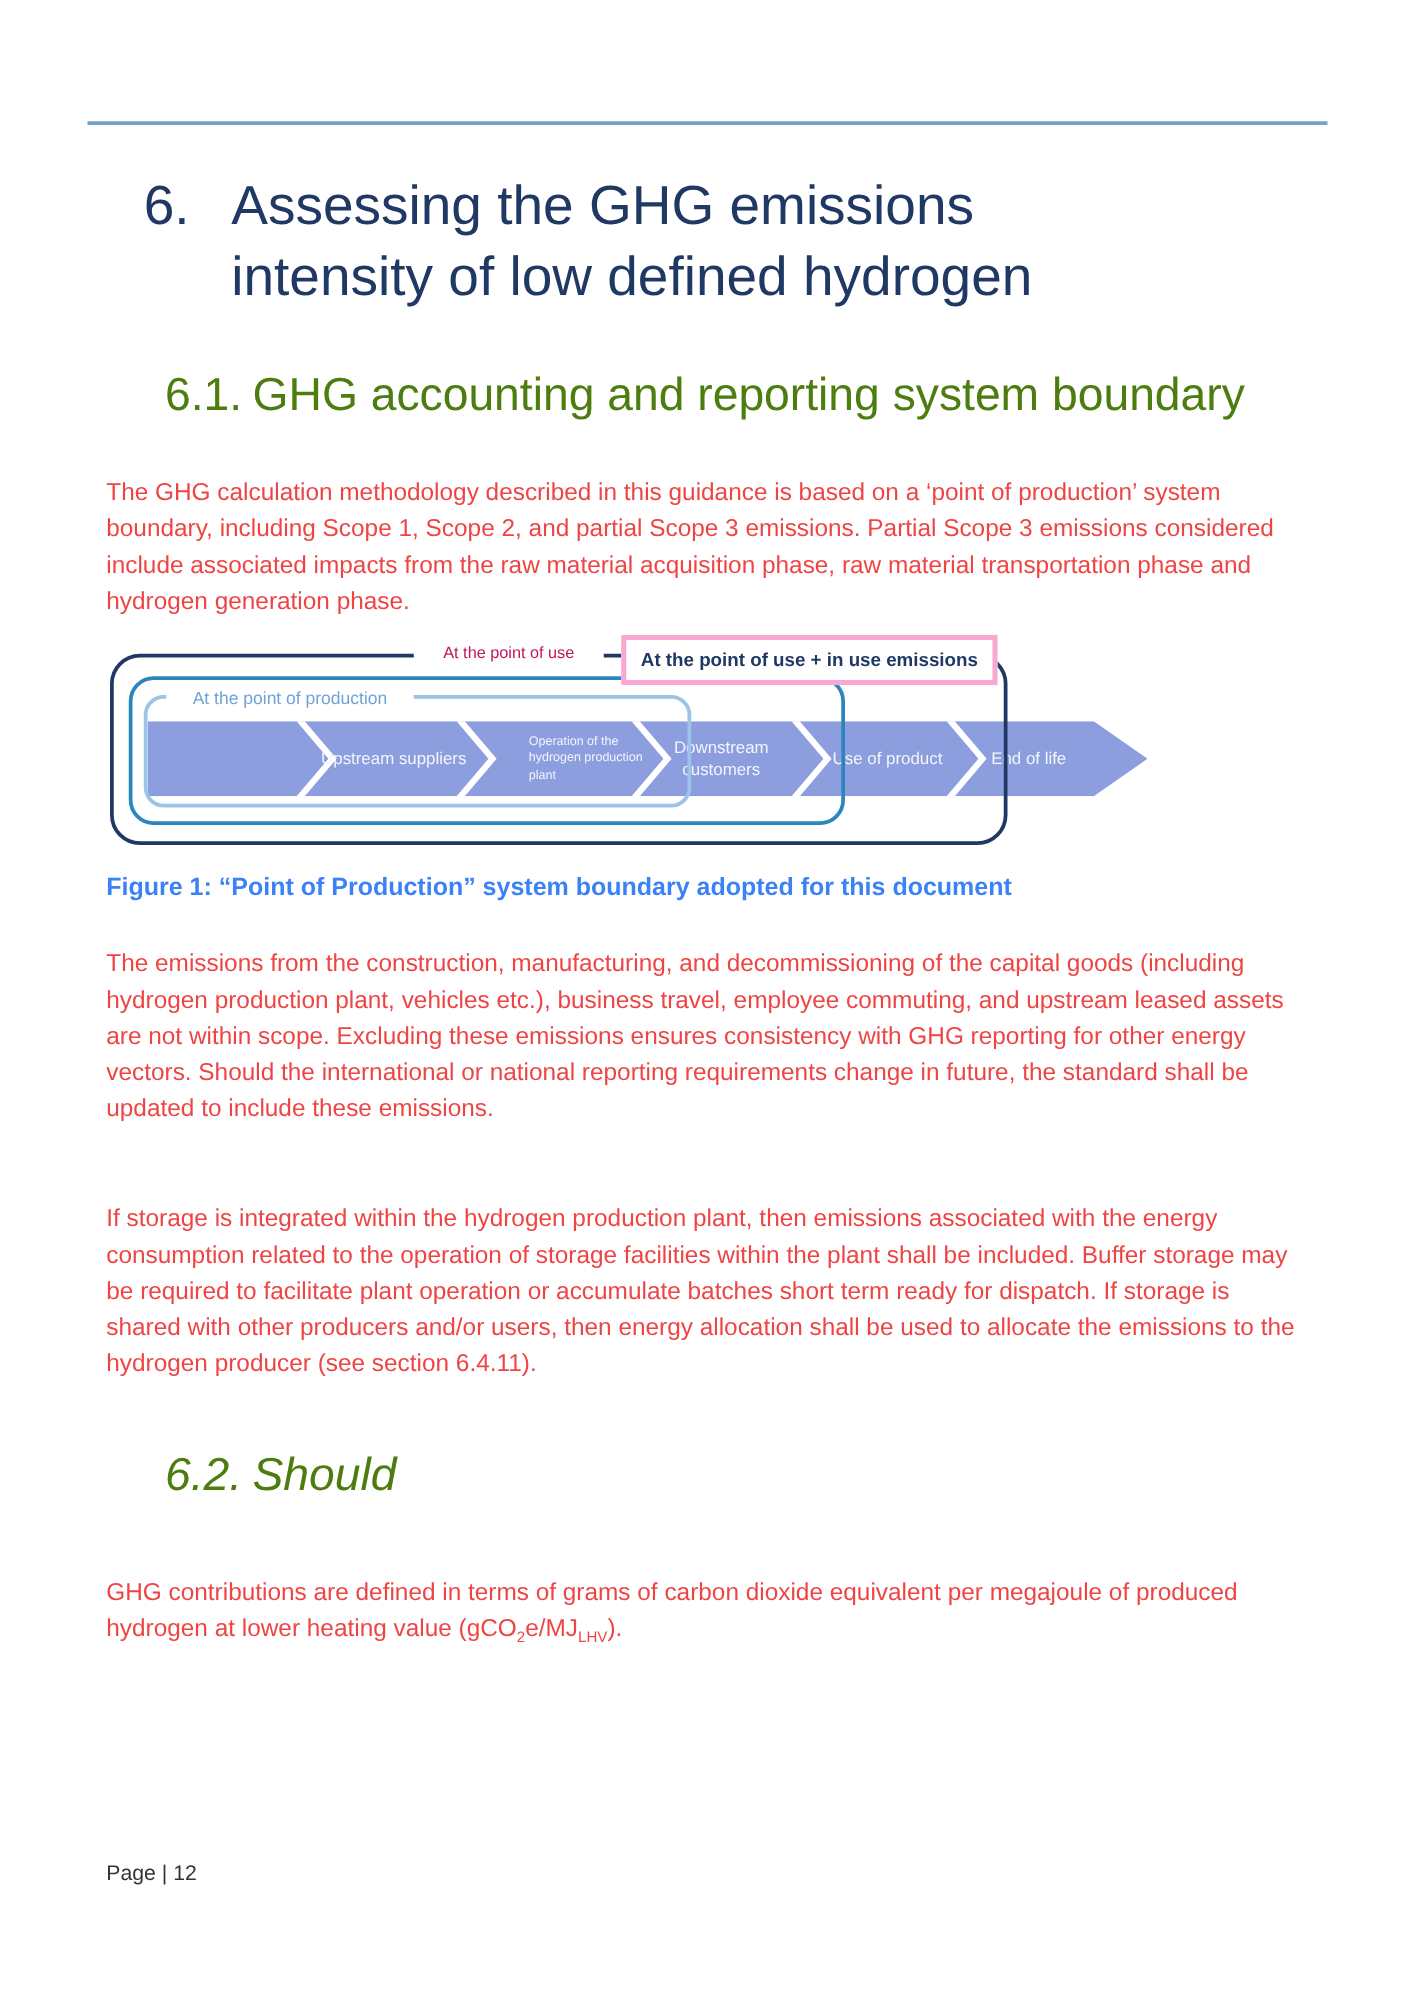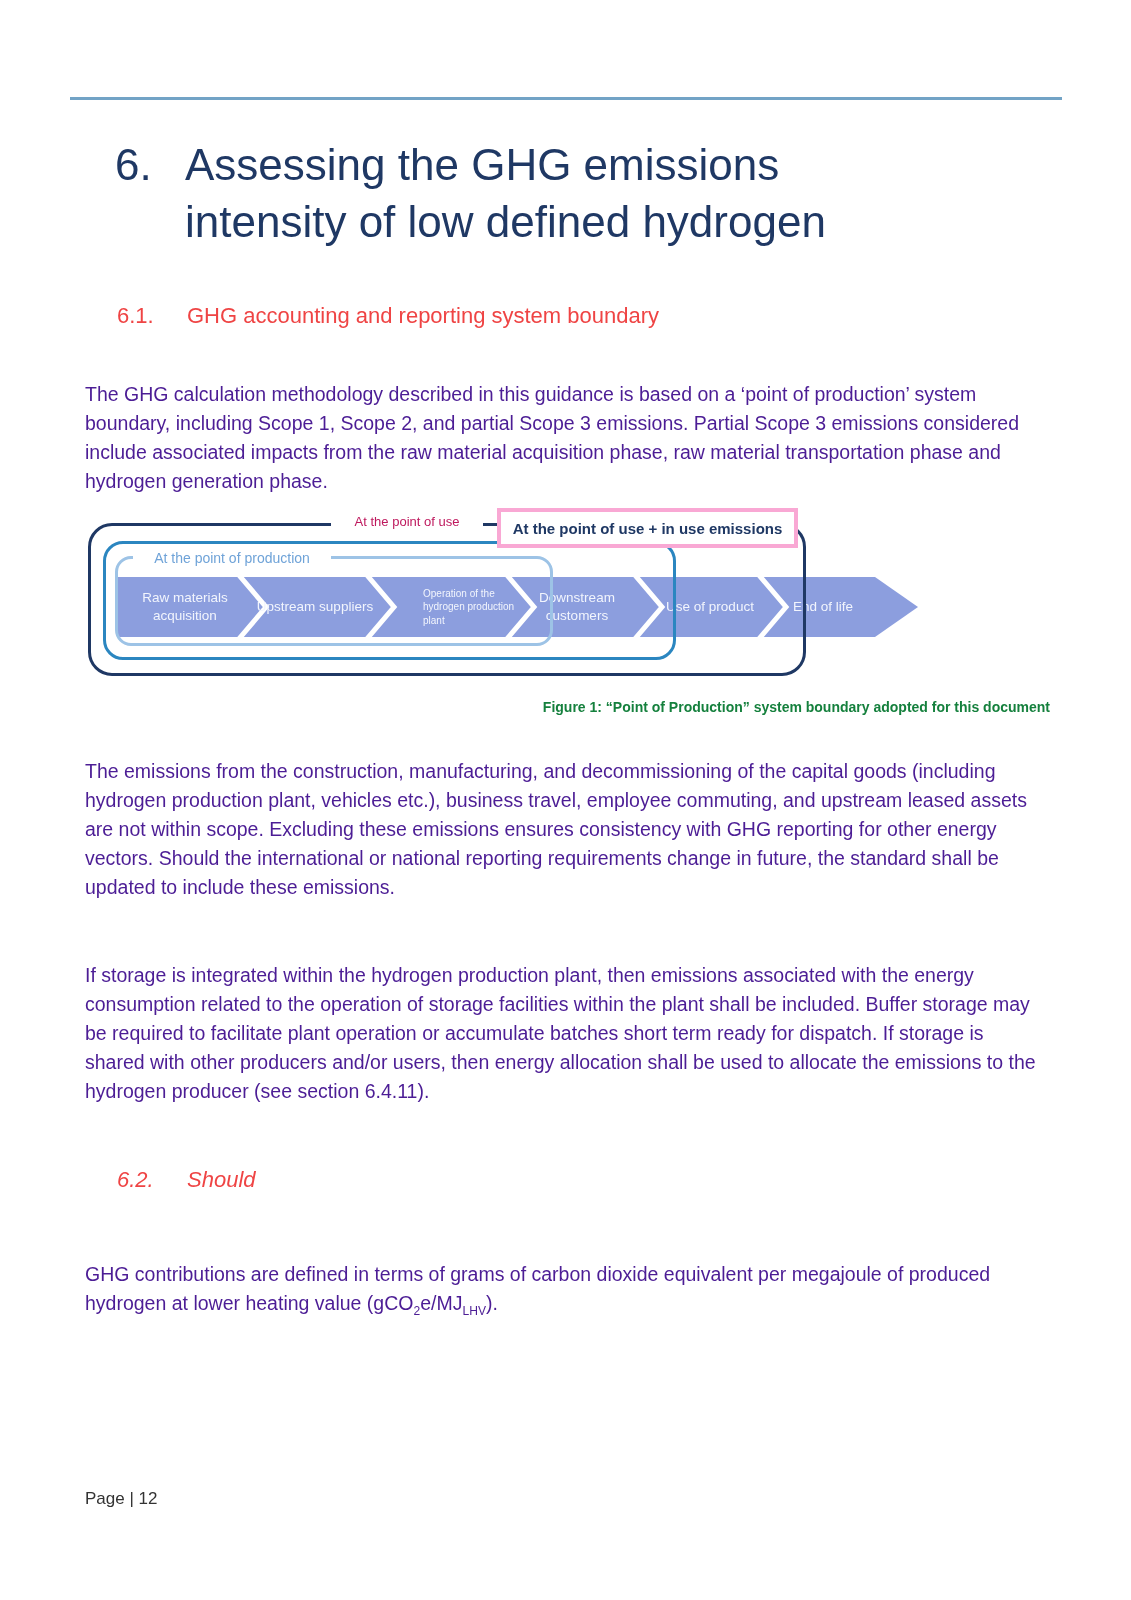--- a/index.html
+++ b/index.html
@@ -16,39 +16,39 @@
     width:992px;height:3px;background:#72a3c6;
   }
   
   .h1{
     position:absolute;left:115px;top:136px;
     display:flex;color:#1f3864;font-size:44px;line-height:57px;
     letter-spacing:0;
   }
   .h1 .num{width:70px;flex:0 0 70px;}
   .h2,.h3{
-    position:absolute;left:117px;
-    display:flex;color:#ef4444;font-size:22px;line-height:40px;
+    position:absolute;left:132px;
+    display:flex;color:#4d7c0f;font-size:37px;line-height:40px;
   }
   .h2{top:296px;}
   .h3{top:1160px;font-style:italic;}
   .h2 .num,.h3 .num{width:70px;flex:0 0 70px;}
   
   .para{
     position:absolute;left:85px;width:952px;
-    font-size:19.5px;line-height:29px;color:#4c1d95;
+    font-size:19.5px;line-height:29px;color:#ef4444;
   }
   .p1{top:360px;}
   .p2{top:737px;}
   .p3{top:941px;}
   .p4{top:1240px;width:975px;}
   .p4 sub{font-size:0.62em;line-height:0;}
   .caption{
     position:absolute;left:85px;top:699px;width:965px;
-    text-align:right;font-weight:bold;font-size:14px;color:#15803d;
+    text-align:left;font-weight:bold;font-size:20px;color:#3b82f6;
   }
   
   .figure{
     position:absolute;left:85px;top:505px;width:965px;height:178px;
   }
   .bbox{position:absolute;background:transparent;z-index:3;}
   .box-outer{
     left:3px;top:18px;width:712px;height:147px;
     border:3px solid #1f3864;border-radius:24px;
   }
@@ -113,21 +113,20 @@
   <div class="figure">
     <svg class="band" viewBox="0 0 800 60" preserveAspectRatio="none">
       <polygon points="0,0 757,0 800,30 757,60 0,60" fill="#8c9ede"></polygon>
       <path d="M120,-3 L148,30 L120,63" fill="none" stroke="#ffffff" stroke-width="5"></path>
       <path d="M248,-3 L276,30 L248,63" fill="none" stroke="#ffffff" stroke-width="5"></path>
       <path d="M388,-3 L416,30 L388,63" fill="none" stroke="#ffffff" stroke-width="5"></path>
       <path d="M516,-3 L544,30 L516,63" fill="none" stroke="#ffffff" stroke-width="5"></path>
       <path d="M640,-3 L668,30 L640,63" fill="none" stroke="#ffffff" stroke-width="5"></path>
     </svg>
 
-    <div class="stage st0">Raw materials acquisition</div>
     <div class="stage st1">Upstream suppliers</div>
     <div class="stage st2">Operation of the hydrogen production plant</div>
     <div class="stage st3">Downstream customers</div>
     <div class="stage st4">Use of product</div>
     <div class="stage st5">End of life</div>
 
     <div class="bbox box-outer"></div>
     <div class="bbox box-mid"></div>
     <div class="bbox box-inner"></div>
 

